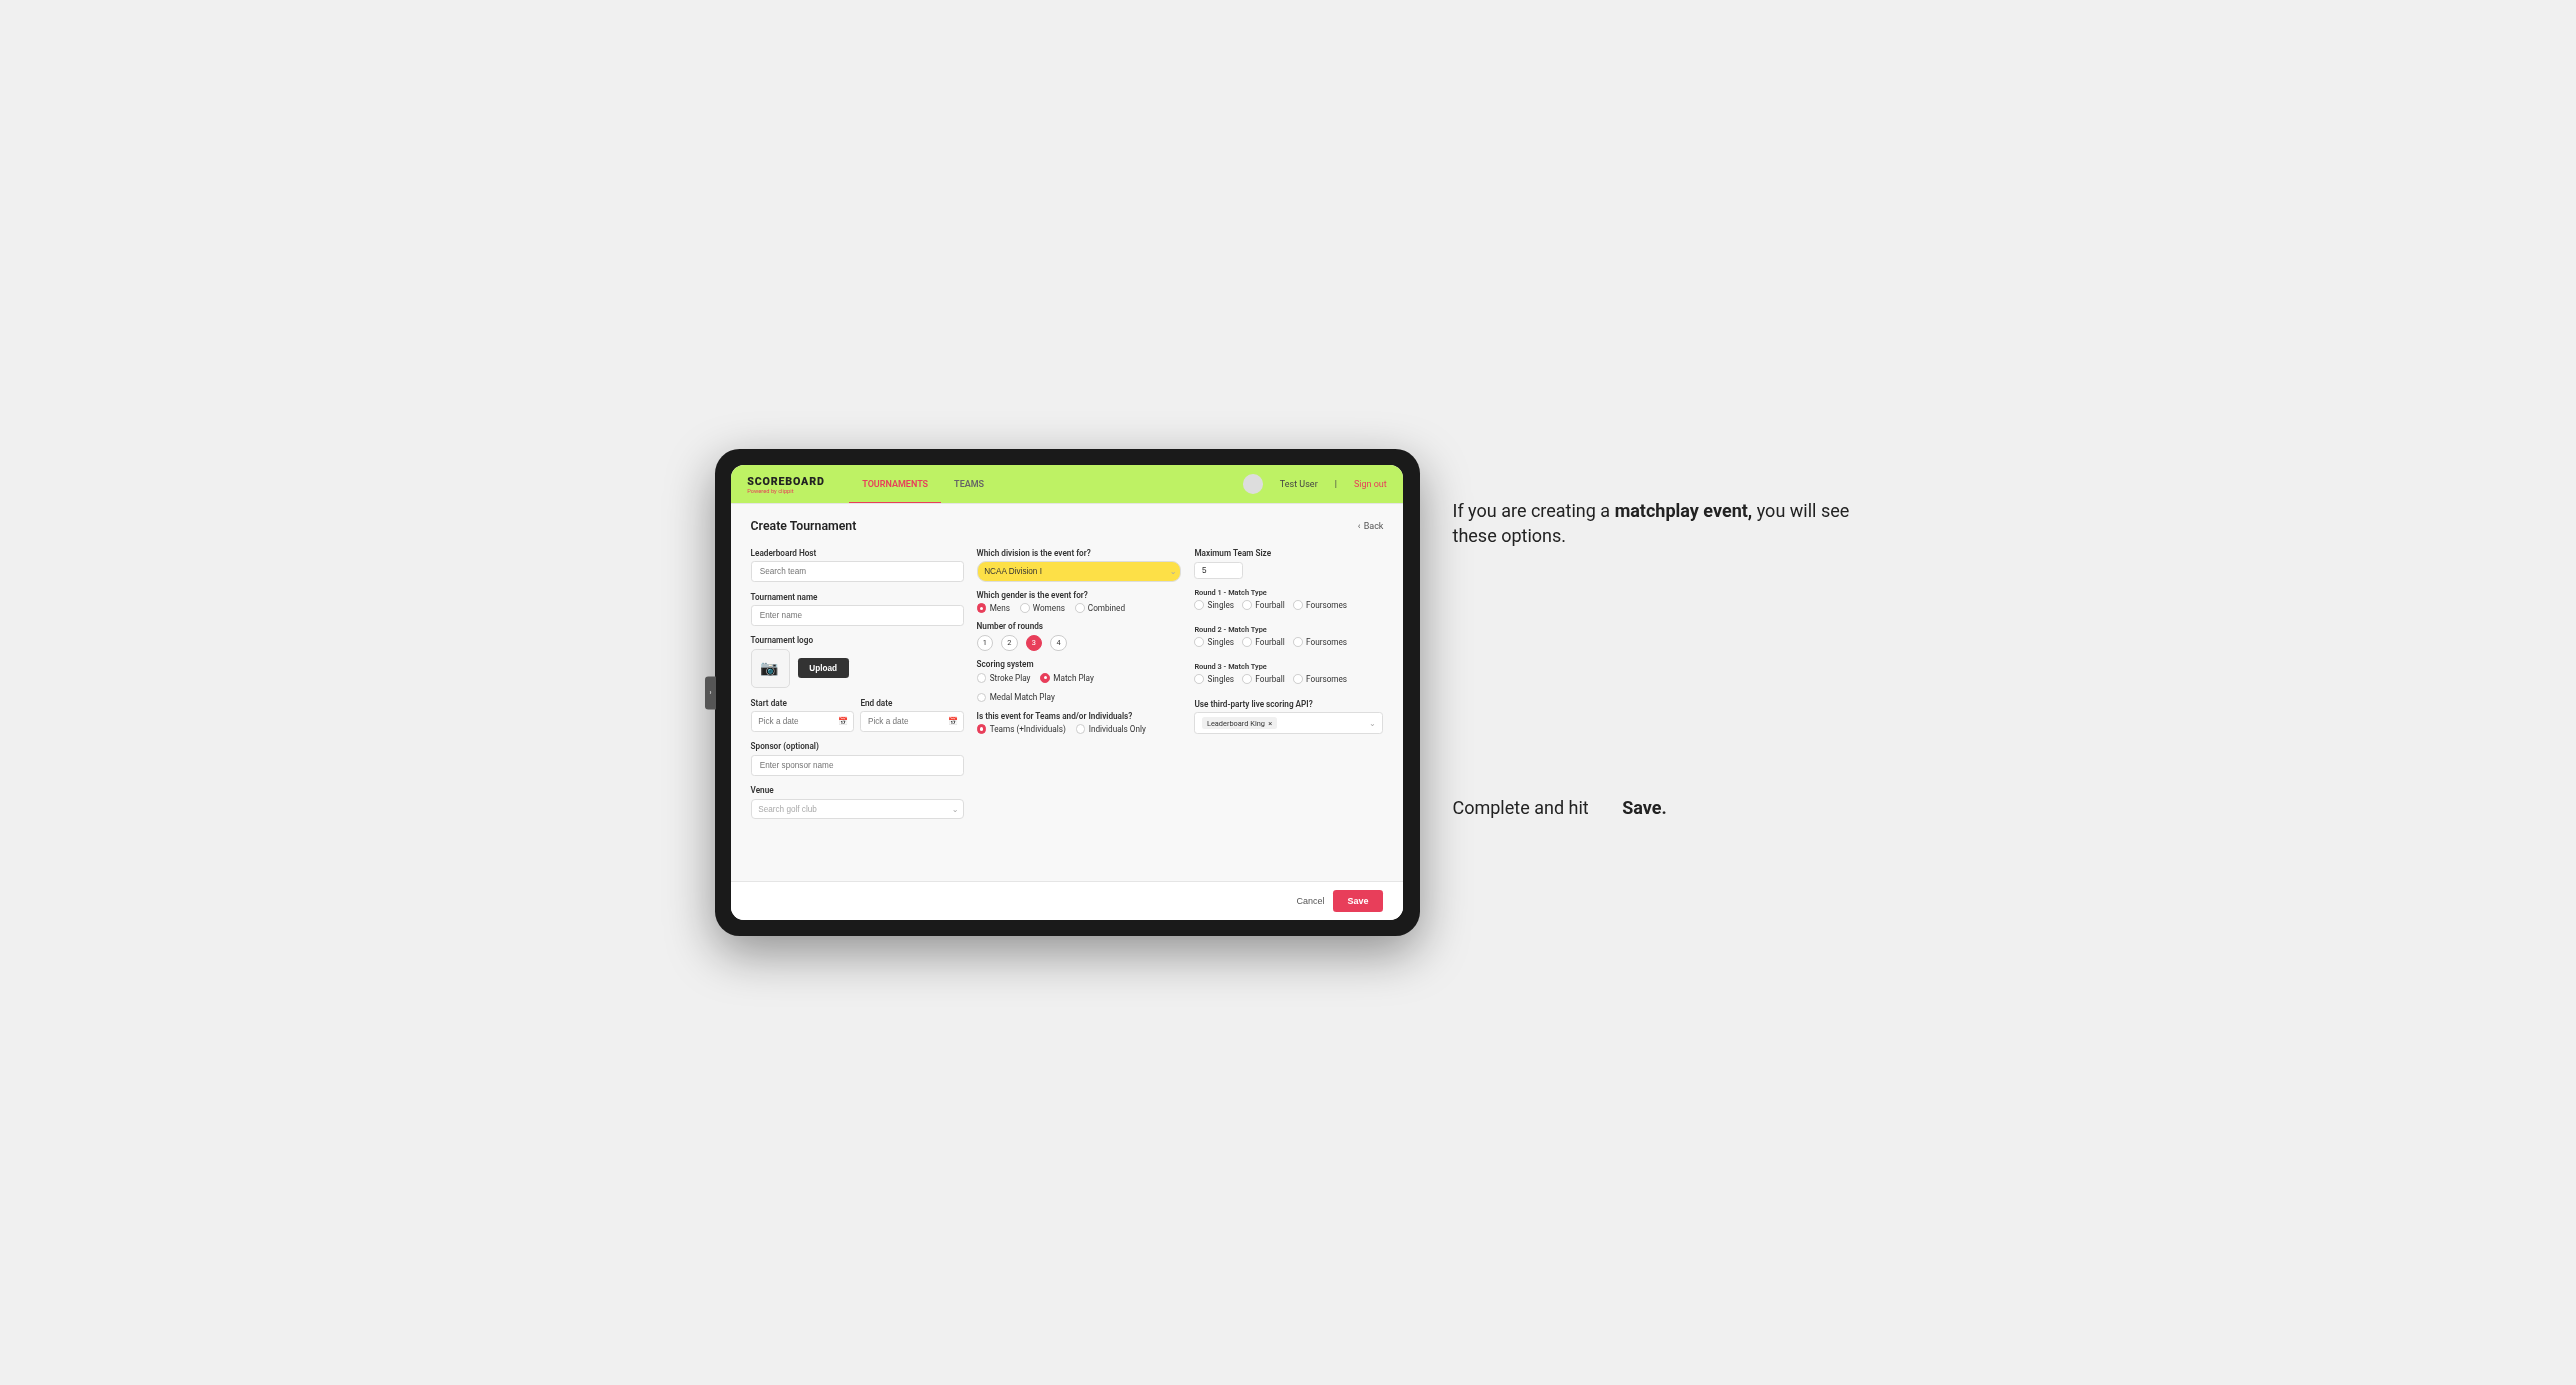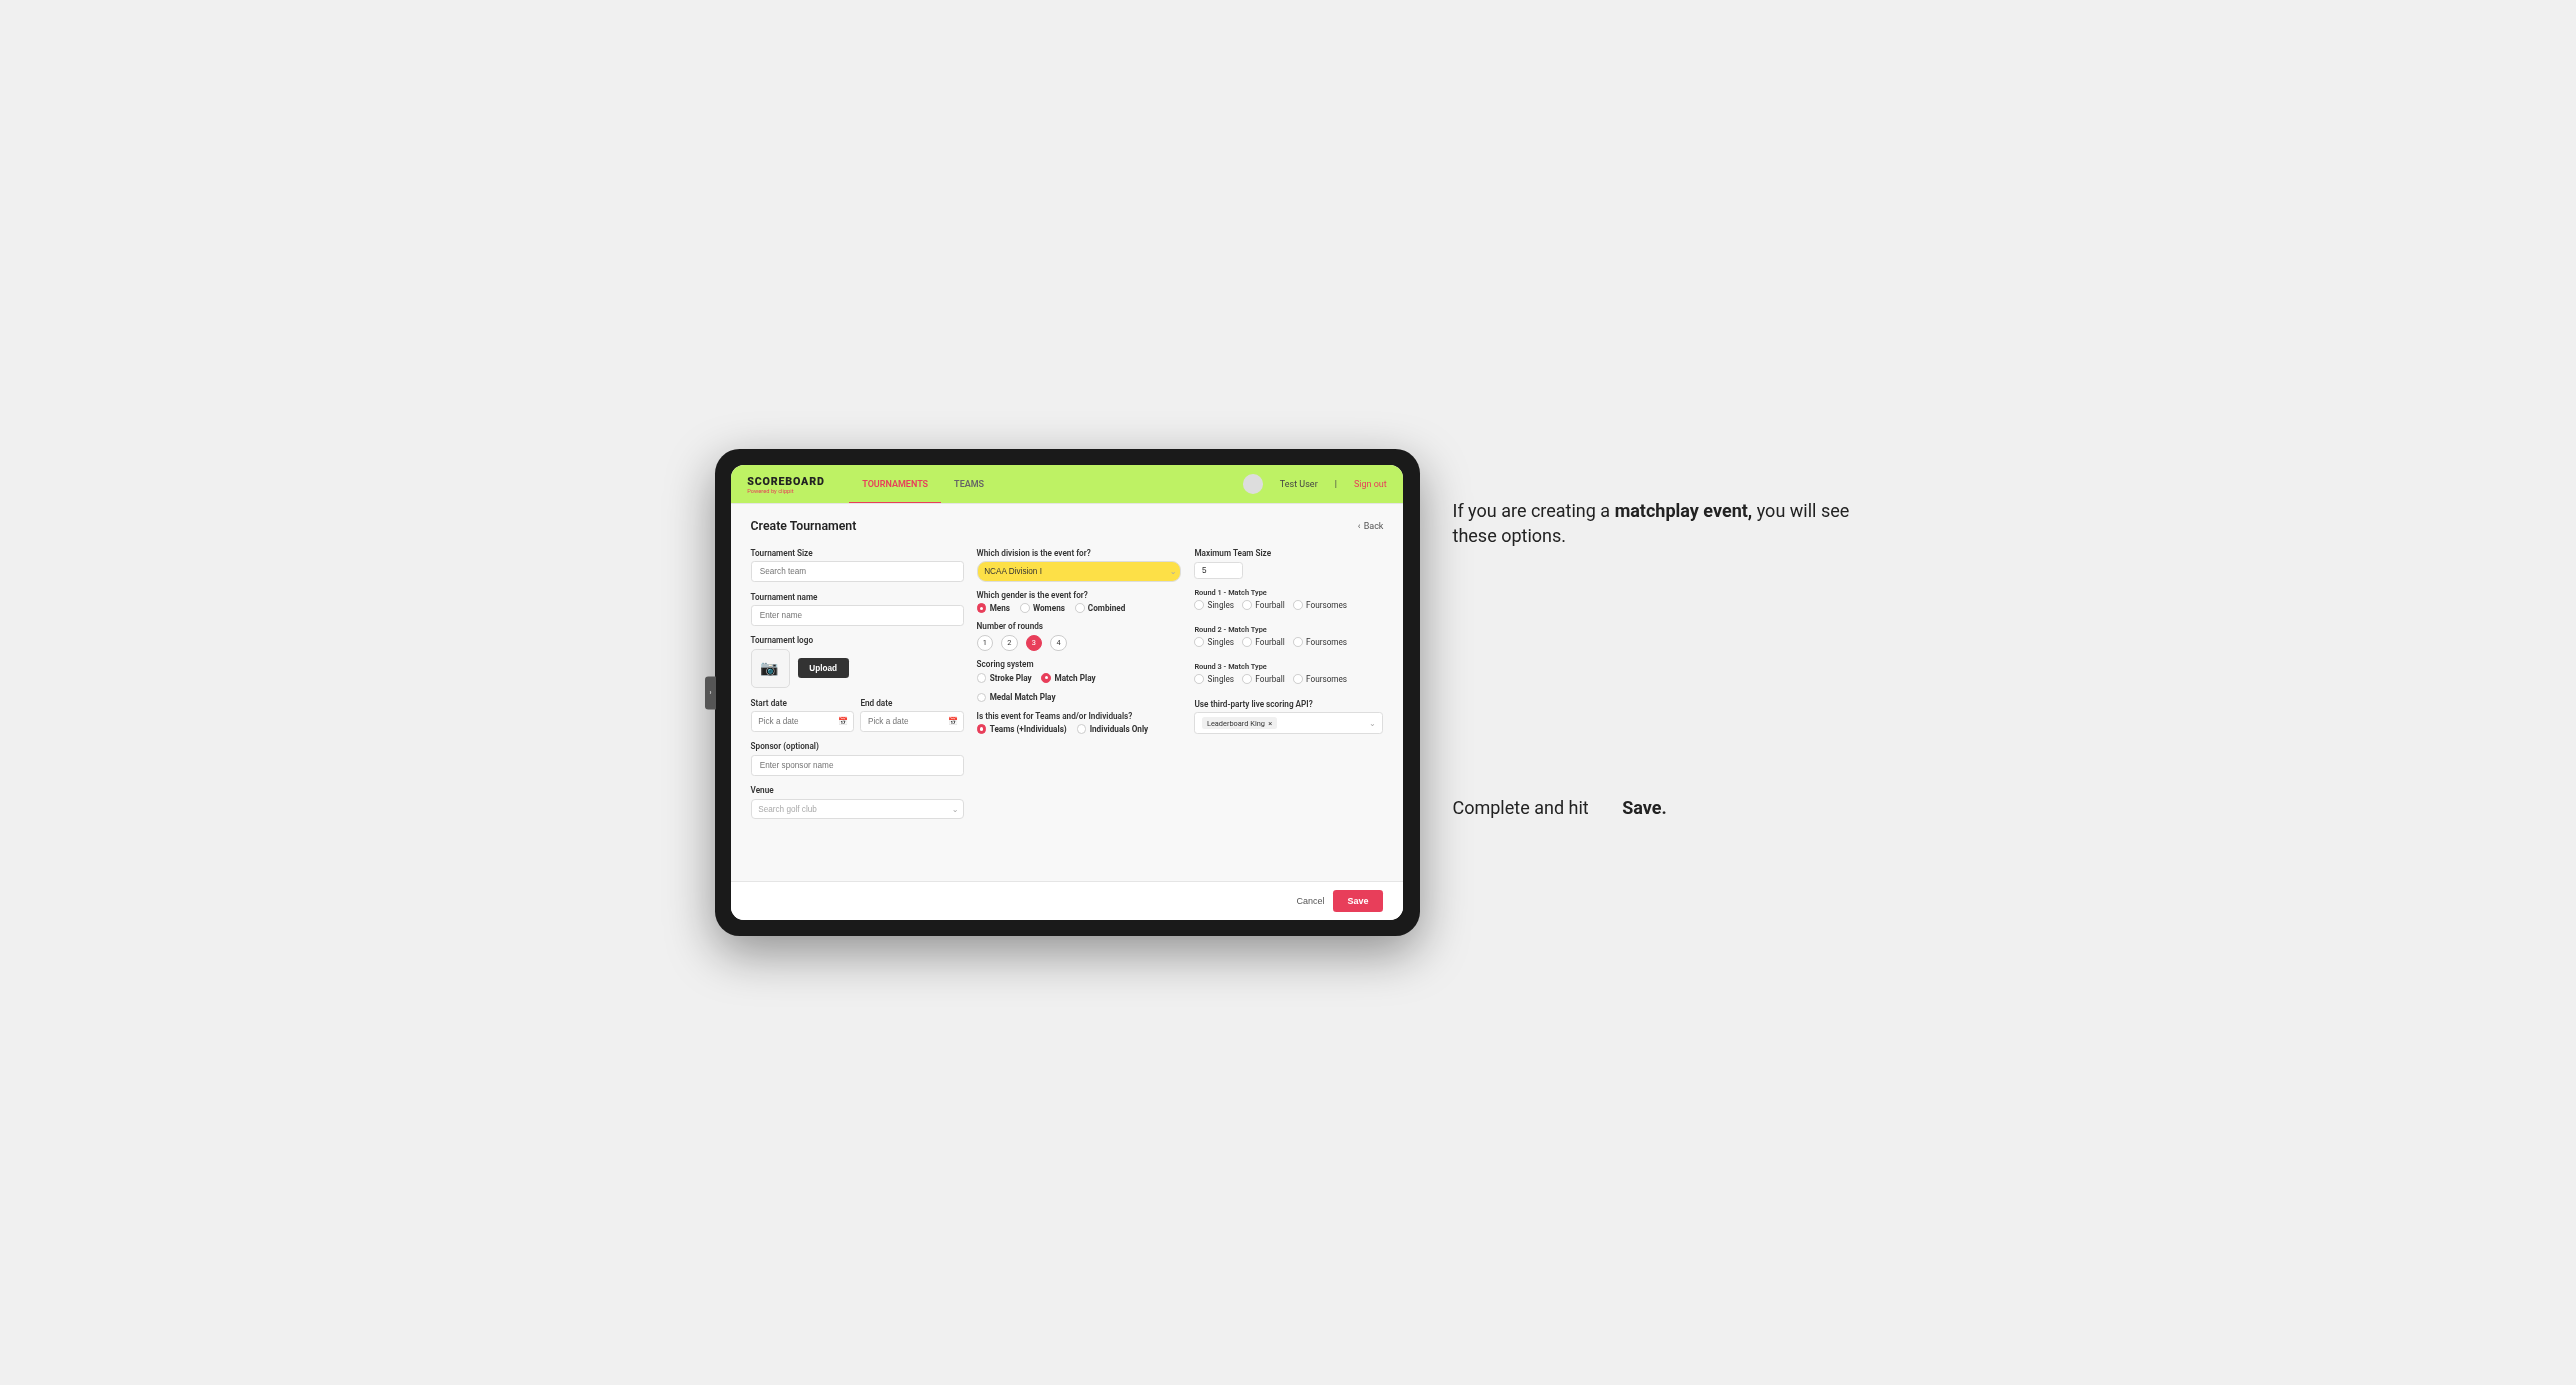--- a/index.html
+++ b/index.html
@@ -209,21 +209,20 @@
       font-size: 8.2px;
       color: #aaa;
     }
 
     
     .radio-group {
       display: flex;
       align-items: center;
       gap: 9.8px;
       flex-wrap: wrap;
-      font-weight: bold;
     }
     .radio-option {
       display: flex;
       align-items: center;
       gap: 3.3px;
       font-size: 8.2px;
       color: #333;
       cursor: pointer;
     }
     .radio-dot {
@@ -479,21 +478,21 @@
           <div class="back-btn">
             <span>‹</span>
             <span>Back</span>
           </div>
         </div>
 
         <div class="form-grid">
 
           <div class="left-col">
             <div>
-              <label class="field-label">Tournament Size</label>
+              <label class="field-label">Leaderboard Host</label>
               <input class="text-input" type="text" placeholder="Search team" style="">
             </div>
             <div>
               <label class="field-label">Tournament name</label>
               <input class="text-input" type="text" placeholder="Enter name" style="">
             </div>
             <div>
               <label class="field-label">Tournament logo</label>
               <div class="logo-upload-area">
                 <div class="logo-placeholder">

